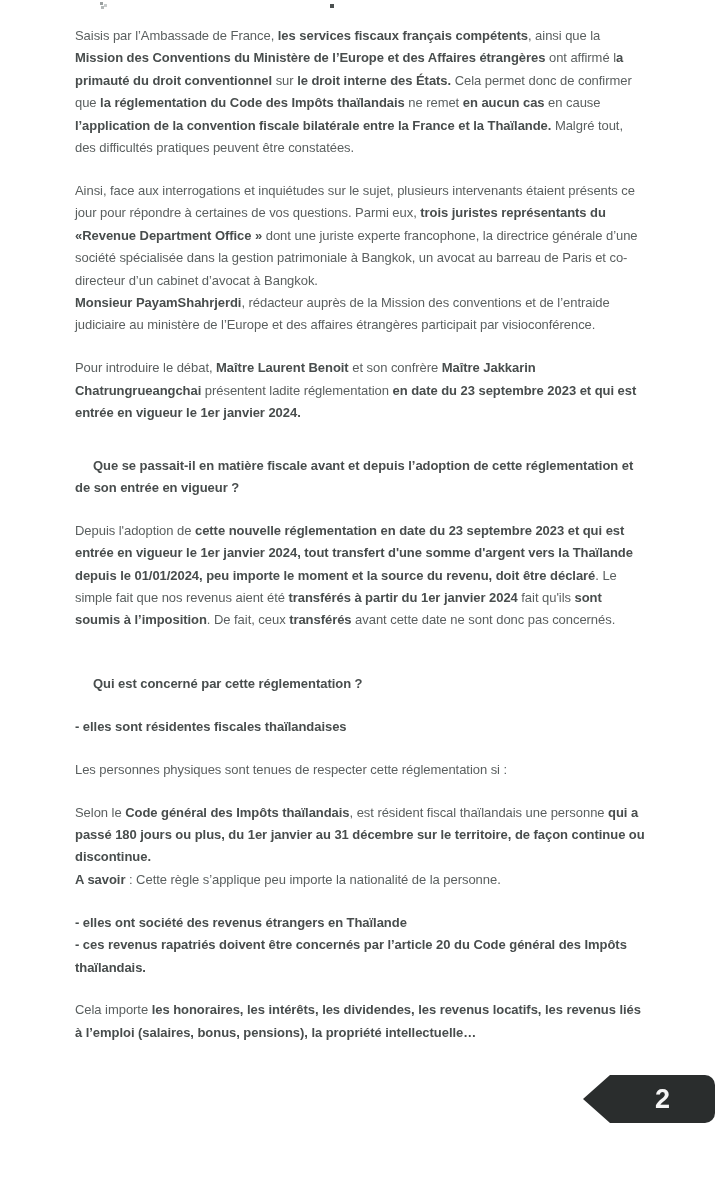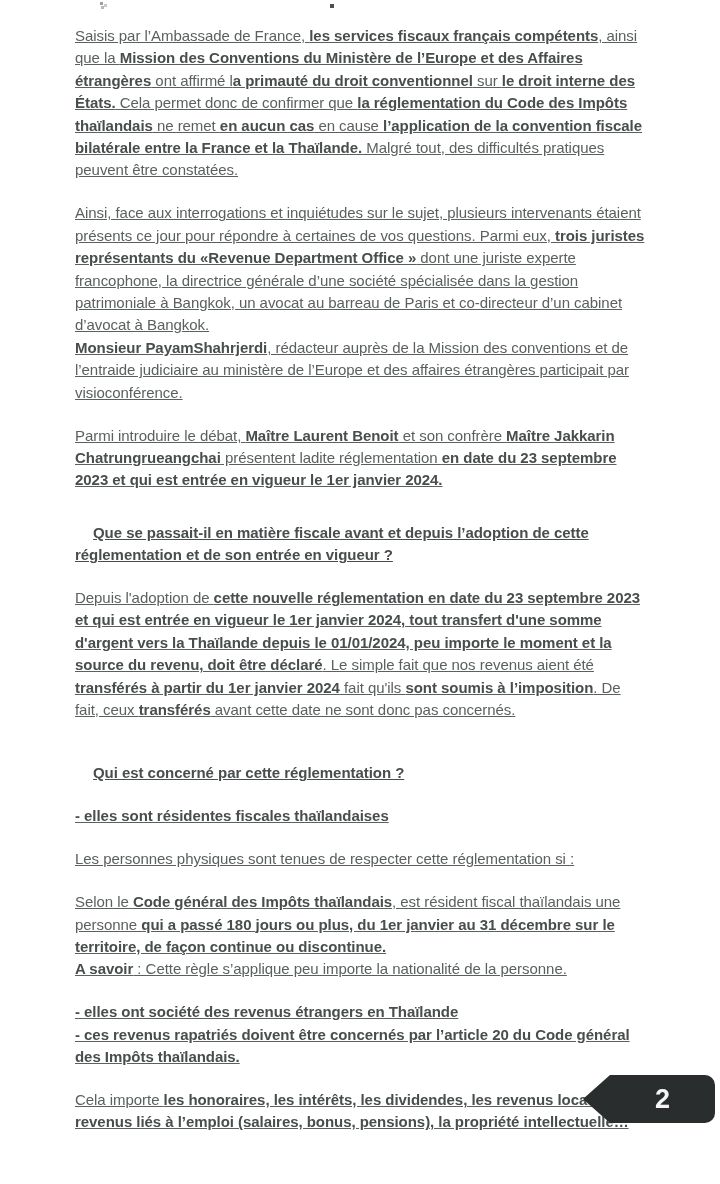--- a/index.html
+++ b/index.html
@@ -23,26 +23,25 @@
     overflow: hidden;
   }
   .content {
     position: absolute;
     left: 75px; top: 0;
     width: 570px;
     padding-top: 25px;
   }
   .para {
     margin: 0 0 20.5px 0;
-    font-size: 15px;
+    font-size: 13px;
     line-height: 22.4px;
     letter-spacing: -0.05px;
     color: var(--text);
     text-align: left;
-    text-decoration: underline;
   }
   .para .b {
     font-weight: 700;
     color: var(--bold);
   }
   .para.question {
     font-weight: 700;
     color: var(--bold);
     text-indent: 18px;
     margin-top: 41px;
@@ -82,21 +81,21 @@
 <body>
 
 <div class="page">
 
   <span class="frag-a"></span>
   <span class="frag-b"></span>
 
   <main class="content">
     <p class="para"><span class="r">Saisis par l’Ambassade de France, </span><span class="b">les services fiscaux français compétents</span><span class="r">, ainsi que la </span><span class="b">Mission des Conventions du Ministère de l’Europe et des Affaires étrangères</span><span class="r"> ont affirmé l</span><span class="b">a primauté du droit conventionnel</span><span class="r"> sur </span><span class="b">le droit interne des États.</span><span class="r"> Cela permet donc de confirmer que </span><span class="b">la réglementation du Code des Impôts thaïlandais</span><span class="r"> ne remet </span><span class="b">en aucun cas</span><span class="r"> en cause </span><span class="b">l’application de la convention fiscale bilatérale entre la France et la Thaïlande.</span><span class="r"> Malgré tout, des difficultés pratiques peuvent être constatées.</span></p>
     <p class="para"><span class="r">Ainsi, face aux interrogations et inquiétudes sur le sujet, plusieurs intervenants étaient présents ce jour pour répondre à certaines de vos questions. Parmi eux, </span><span class="b">trois juristes représentants du «Revenue Department Office »</span><span class="r"> dont une juriste experte francophone, la directrice générale d’une société spécialisée dans la gestion patrimoniale à Bangkok, un avocat au barreau de Paris et co-directeur d’un cabinet d’avocat à Bangkok.</span><br><span class="b">Monsieur PayamShahrjerdi</span><span class="r">, rédacteur auprès de la Mission des conventions et de l’entraide judiciaire au ministère de l’Europe et des affaires étrangères participait par visioconférence.</span></p>
-    <p class="para"><span class="r">Parmi introduire le débat, </span><span class="b">Maître Laurent Benoit</span><span class="r"> et son confrère </span><span class="b">Maître Jakkarin Chatrungrueangchai</span><span class="r"> présentent ladite réglementation </span><span class="b">en date du 23 septembre 2023 et qui est entrée en vigueur le 1er janvier 2024.</span></p>
+    <p class="para"><span class="r">Pour introduire le débat, </span><span class="b">Maître Laurent Benoit</span><span class="r"> et son confrère </span><span class="b">Maître Jakkarin Chatrungrueangchai</span><span class="r"> présentent ladite réglementation </span><span class="b">en date du 23 septembre 2023 et qui est entrée en vigueur le 1er janvier 2024.</span></p>
     <p class="para question extra-space"><span class="r">Que se passait-il en matière fiscale avant et depuis l’adoption de cette réglementation et de son entrée en vigueur ?</span></p>
     <p class="para"><span class="r">Depuis l'adoption de </span><span class="b">cette nouvelle réglementation en date du 23 septembre 2023 et qui est entrée en vigueur le 1er janvier 2024, tout transfert d'une somme d'argent vers la Thaïlande depuis le 01/01/2024, peu importe le moment et la source du revenu, doit être déclaré</span><span class="r">. Le simple fait que nos revenus aient été </span><span class="b">transférés à partir du 1er janvier 2024</span><span class="r"> fait qu'ils </span><span class="b">sont soumis à l’imposition</span><span class="r">. De fait, ceux </span><span class="b">transférés</span><span class="r"> avant cette date ne sont donc pas concernés.</span></p>
     <p class="para question"><span class="r">Qui est concerné par cette réglementation ?</span></p>
     <p class="para"><span class="b">- elles sont résidentes fiscales thaïlandaises</span></p>
     <p class="para"><span class="r">Les personnes physiques sont tenues de respecter cette réglementation si :</span></p>
     <p class="para"><span class="r">Selon le </span><span class="b">Code général des Impôts thaïlandais</span><span class="r">, est résident fiscal thaïlandais une personne </span><span class="b">qui a passé 180 jours ou plus, du 1er janvier au 31 décembre sur le territoire, de façon continue ou discontinue.</span><br><span class="b">A savoir</span><span class="r"> : Cette règle s’applique peu importe la nationalité de la personne.</span></p>
     <p class="para"><span class="b">- elles ont société des revenus étrangers en Thaïlande</span><br><span class="b">- ces revenus rapatriés doivent être concernés par l’article 20 du Code général des Impôts thaïlandais.</span></p>
     <p class="para"><span class="r">Cela importe </span><span class="b">les honoraires, les intérêts, les dividendes, les revenus locatifs, les revenus liés à l’emploi (salaires, bonus, pensions), la propriété intellectuelle…</span></p>
   </main>
 

